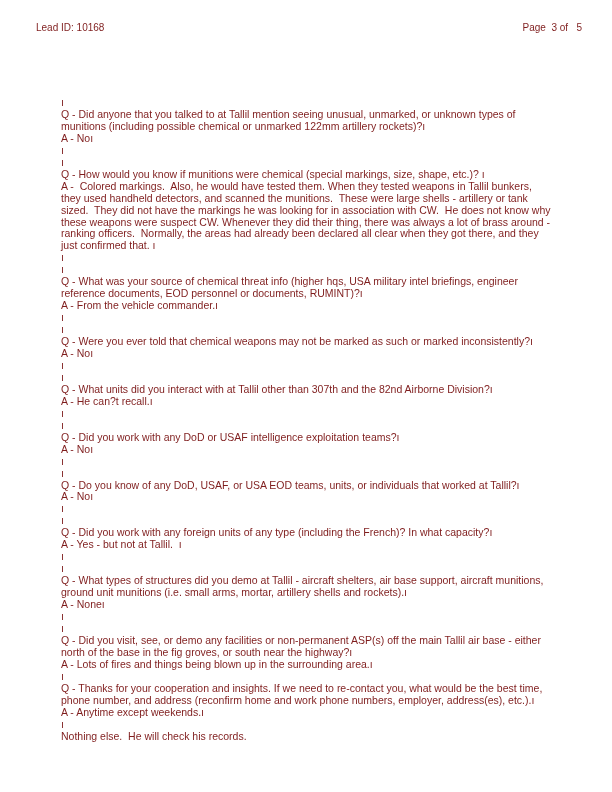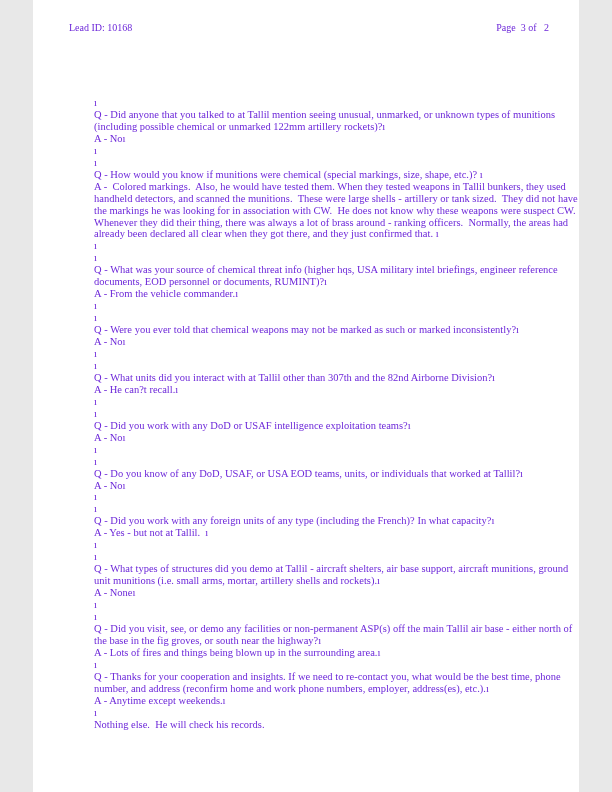--- a/index.html
+++ b/index.html
@@ -2,26 +2,26 @@
 <html><head>
 <meta charset="utf-8">
 <style>
   html, body {
     margin: 0;
     padding: 0;
     background: #e8e8e8;
   }
   .page {
     position: relative;
-    width: 546px;
+    width: 612px;
     height: 792px;
     margin: 0 auto;
     background: #ffffff;
-    color: #6d28d9;
-    font-family: Liberation Serif, serif;
+    color: #7f1d1d;
+    font-family: Liberation Sans, sans-serif;
     overflow: hidden;
   }
   .header {
     position: absolute;
     top: 22px;
     left: 36px;
     right: 30px;
     display: flex;
     justify-content: space-between;
     font-size: 10px;
@@ -40,16 +40,16 @@
   .line {
     min-height: 11.95px;
   }
 </style>
 </head>
 <body>
 
 <div class="page">
   <div class="header">
     <span>Lead ID: 10168</span>
-    <span>Page  3 of   2</span>
+    <span>Page  3 of   5</span>
   </div>
   <div class="body-text"><div class="line">ı</div><div class="line">Q - Did anyone that you talked to at Tallil mention seeing unusual, unmarked, or unknown types of munitions (including possible chemical or unmarked 122mm artillery rockets)?ı</div><div class="line">A - Noı</div><div class="line">ı</div><div class="line">ı</div><div class="line">Q - How would you know if munitions were chemical (special markings, size, shape, etc.)? ı</div><div class="line">A -  Colored markings.  Also, he would have tested them. When they tested weapons in Tallil bunkers, they used handheld detectors, and scanned the munitions.  These were large shells - artillery or tank sized.  They did not have the markings he was looking for in association with CW.  He does not know why these weapons were suspect CW. Whenever they did their thing, there was always a lot of brass around - ranking officers.  Normally, the areas had already been declared all clear when they got there, and they just confirmed that. ı</div><div class="line">ı</div><div class="line">ı</div><div class="line">Q - What was your source of chemical threat info (higher hqs, USA military intel briefings, engineer reference documents, EOD personnel or documents, RUMINT)?ı</div><div class="line">A - From the vehicle commander.ı</div><div class="line">ı</div><div class="line">ı</div><div class="line">Q - Were you ever told that chemical weapons may not be marked as such or marked inconsistently?ı</div><div class="line">A - Noı</div><div class="line">ı</div><div class="line">ı</div><div class="line">Q - What units did you interact with at Tallil other than 307th and the 82nd Airborne Division?ı</div><div class="line">A - He can?t recall.ı</div><div class="line">ı</div><div class="line">ı</div><div class="line">Q - Did you work with any DoD or USAF intelligence exploitation teams?ı</div><div class="line">A - Noı</div><div class="line">ı</div><div class="line">ı</div><div class="line">Q - Do you know of any DoD, USAF, or USA EOD teams, units, or individuals that worked at Tallil?ı</div><div class="line">A - Noı</div><div class="line">ı</div><div class="line">ı</div><div class="line">Q - Did you work with any foreign units of any type (including the French)? In what capacity?ı</div><div class="line">A - Yes - but not at Tallil.  ı</div><div class="line">ı</div><div class="line">ı</div><div class="line">Q - What types of structures did you demo at Tallil - aircraft shelters, air base support, aircraft munitions, ground unit munitions (i.e. small arms, mortar, artillery shells and rockets).ı</div><div class="line">A - Noneı</div><div class="line">ı</div><div class="line">ı</div><div class="line">Q - Did you visit, see, or demo any facilities or non-permanent ASP(s) off the main Tallil air base - either north of the base in the fig groves, or south near the highway?ı</div><div class="line">A - Lots of fires and things being blown up in the surrounding area.ı</div><div class="line">ı</div><div class="line">Q - Thanks for your cooperation and insights. If we need to re-contact you, what would be the best time, phone number, and address (reconfirm home and work phone numbers, employer, address(es), etc.).ı</div><div class="line">A - Anytime except weekends.ı</div><div class="line">ı</div><div class="line">Nothing else.  He will check his records.</div></div>
 </div>
 
 </body></html>

